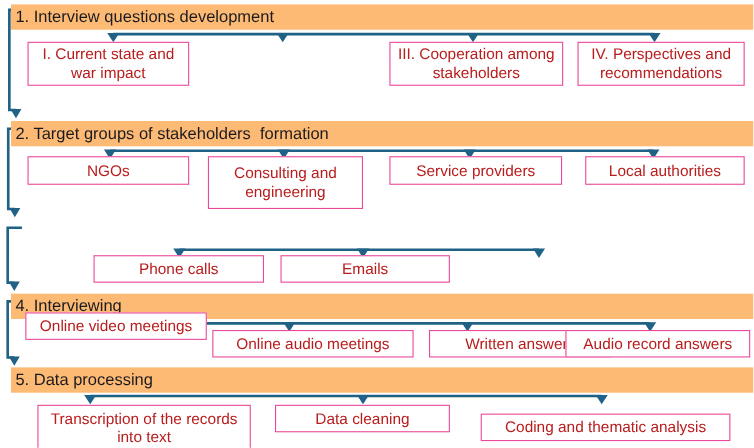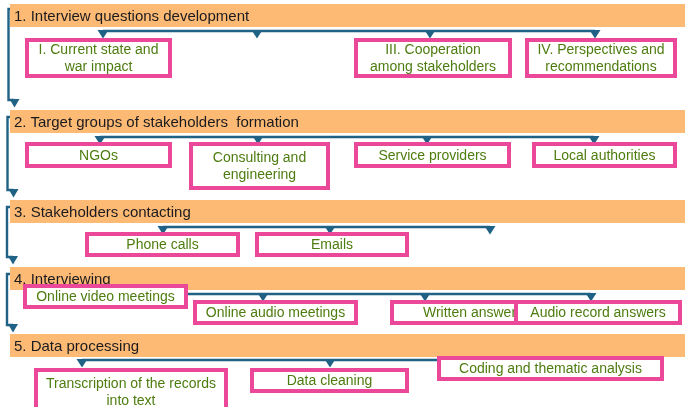--- a/index.html
+++ b/index.html
@@ -21,22 +21,22 @@
     font-size: 15px;
     font-weight: 400;
     line-height: 23px;
     padding-left: 4px;
     white-space: pre-wrap;
     z-index: 2;
   }
   .stage-box {
     position: absolute;
     background: #ffffff;
-    border: 4px solid #ec4899;
-    color: #4d7c0f;
+    border: 1px solid #ec4899;
+    color: #b91c1c;
     font-size: 14px;
     line-height: 17px;
     text-align: center;
     display: flex;
     align-items: center;
     justify-content: center;
     padding: 2px 5px;
     z-index: 3;
   }
   .stage-box.top-align { align-items: flex-start; padding-top: 3px; }
@@ -116,28 +116,27 @@
   <div class="stage-box" style="left:25px;top:38px;width:147px;height:40px">I. Current state and war impact</div>
   <div class="stage-box" style="left:354px;top:38px;width:158px;height:40px;padding:2px 6px">III. Cooperation among stakeholders</div>
   <div class="stage-box" style="left:525px;top:38px;width:152px;height:40px">IV. Perspectives and recommendations</div>
 
   <div class="stage-header" style="top:110px">2. Target groups of stakeholders  formation</div>
   <div class="stage-box" style="left:189px;top:142px;width:141px;height:48px">Consulting and engineering</div>
   <div class="stage-box" style="left:25px;top:142px;width:147px;height:26px">NGOs</div>
   <div class="stage-box" style="left:532px;top:142px;width:145px;height:26px">Local authorities</div>
   <div class="stage-box" style="left:354px;top:142px;width:157px;height:26px">Service providers</div>
 
-  <div class="stage-header" style="top:200px">3. Stakeholders contacting</div>
   <div class="stage-box" style="left:85px;top:232px;width:155px;height:25px">Phone calls</div>
   <div class="stage-box" style="left:255px;top:232px;width:154px;height:25px">Emails</div>
 
   <div class="stage-header" style="top:267px">4. Interviewing</div>
   <div class="stage-box" style="left:23px;top:284px;width:165px;height:25px">Online video meetings</div>
-  <div class="stage-box" style="left:193px;top:300px;width:165px;height:25px">Online audio meetings</div>
+  <div class="stage-box" style="left:193px;top:300px;width:183px;height:25px">Online audio meetings</div>
   <div class="stage-box" style="left:390px;top:300px;width:166px;height:25px">Written answers</div>
   <div class="stage-box" style="left:514px;top:300px;width:168px;height:25px">Audio record answers</div>
 
   <div class="stage-header" style="top:334px">5. Data processing</div>
   <div class="stage-box top-align" style="left:34px;top:368px;width:194px;height:46px">Transcription of the records into text</div>
   <div class="stage-box" style="left:250px;top:368px;width:159px;height:25px">Data cleaning</div>
-  <div class="stage-box" style="left:437px;top:356px;width:227px;height:25px">Coding and thematic analysis</div>
+  <div class="stage-box" style="left:437px;top:376px;width:227px;height:25px">Coding and thematic analysis</div>
 
 </div>
 
 </body></html>

